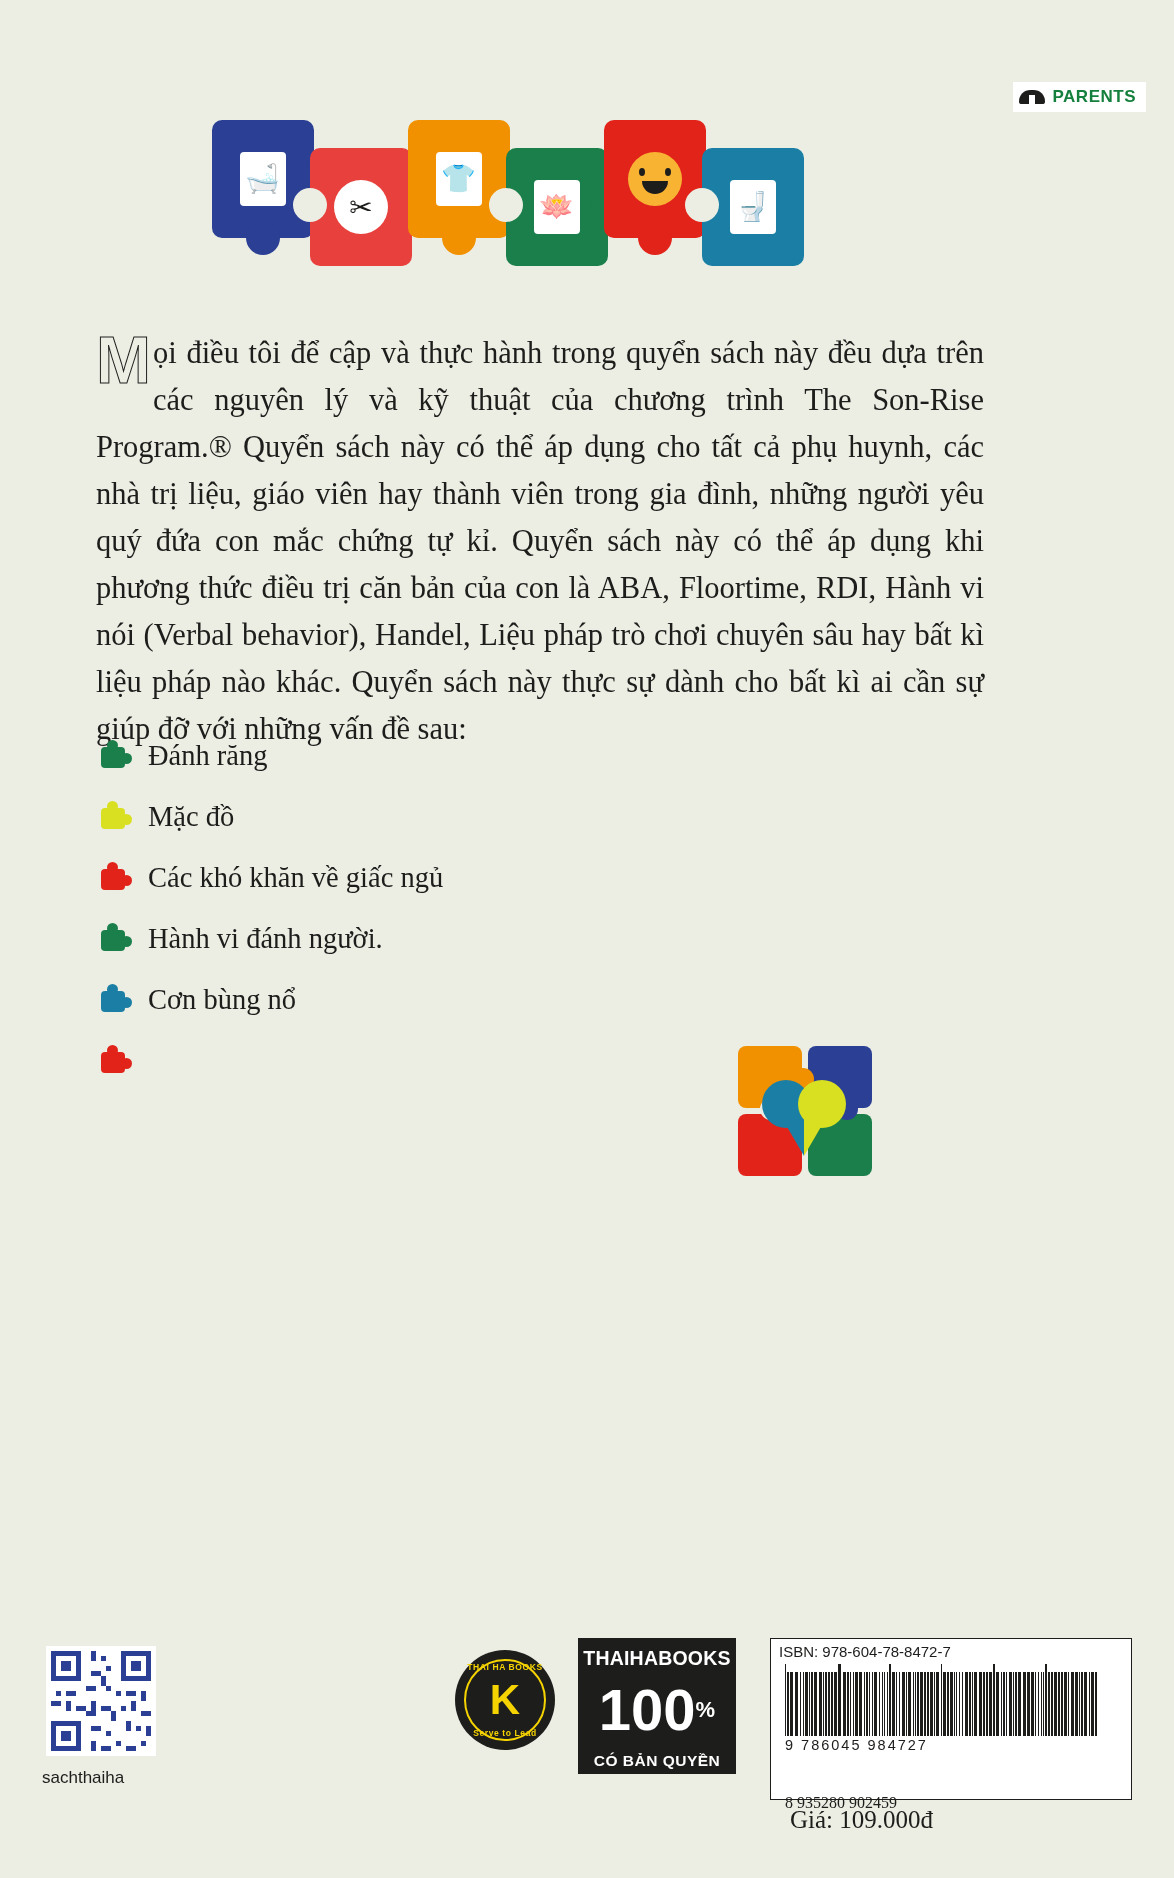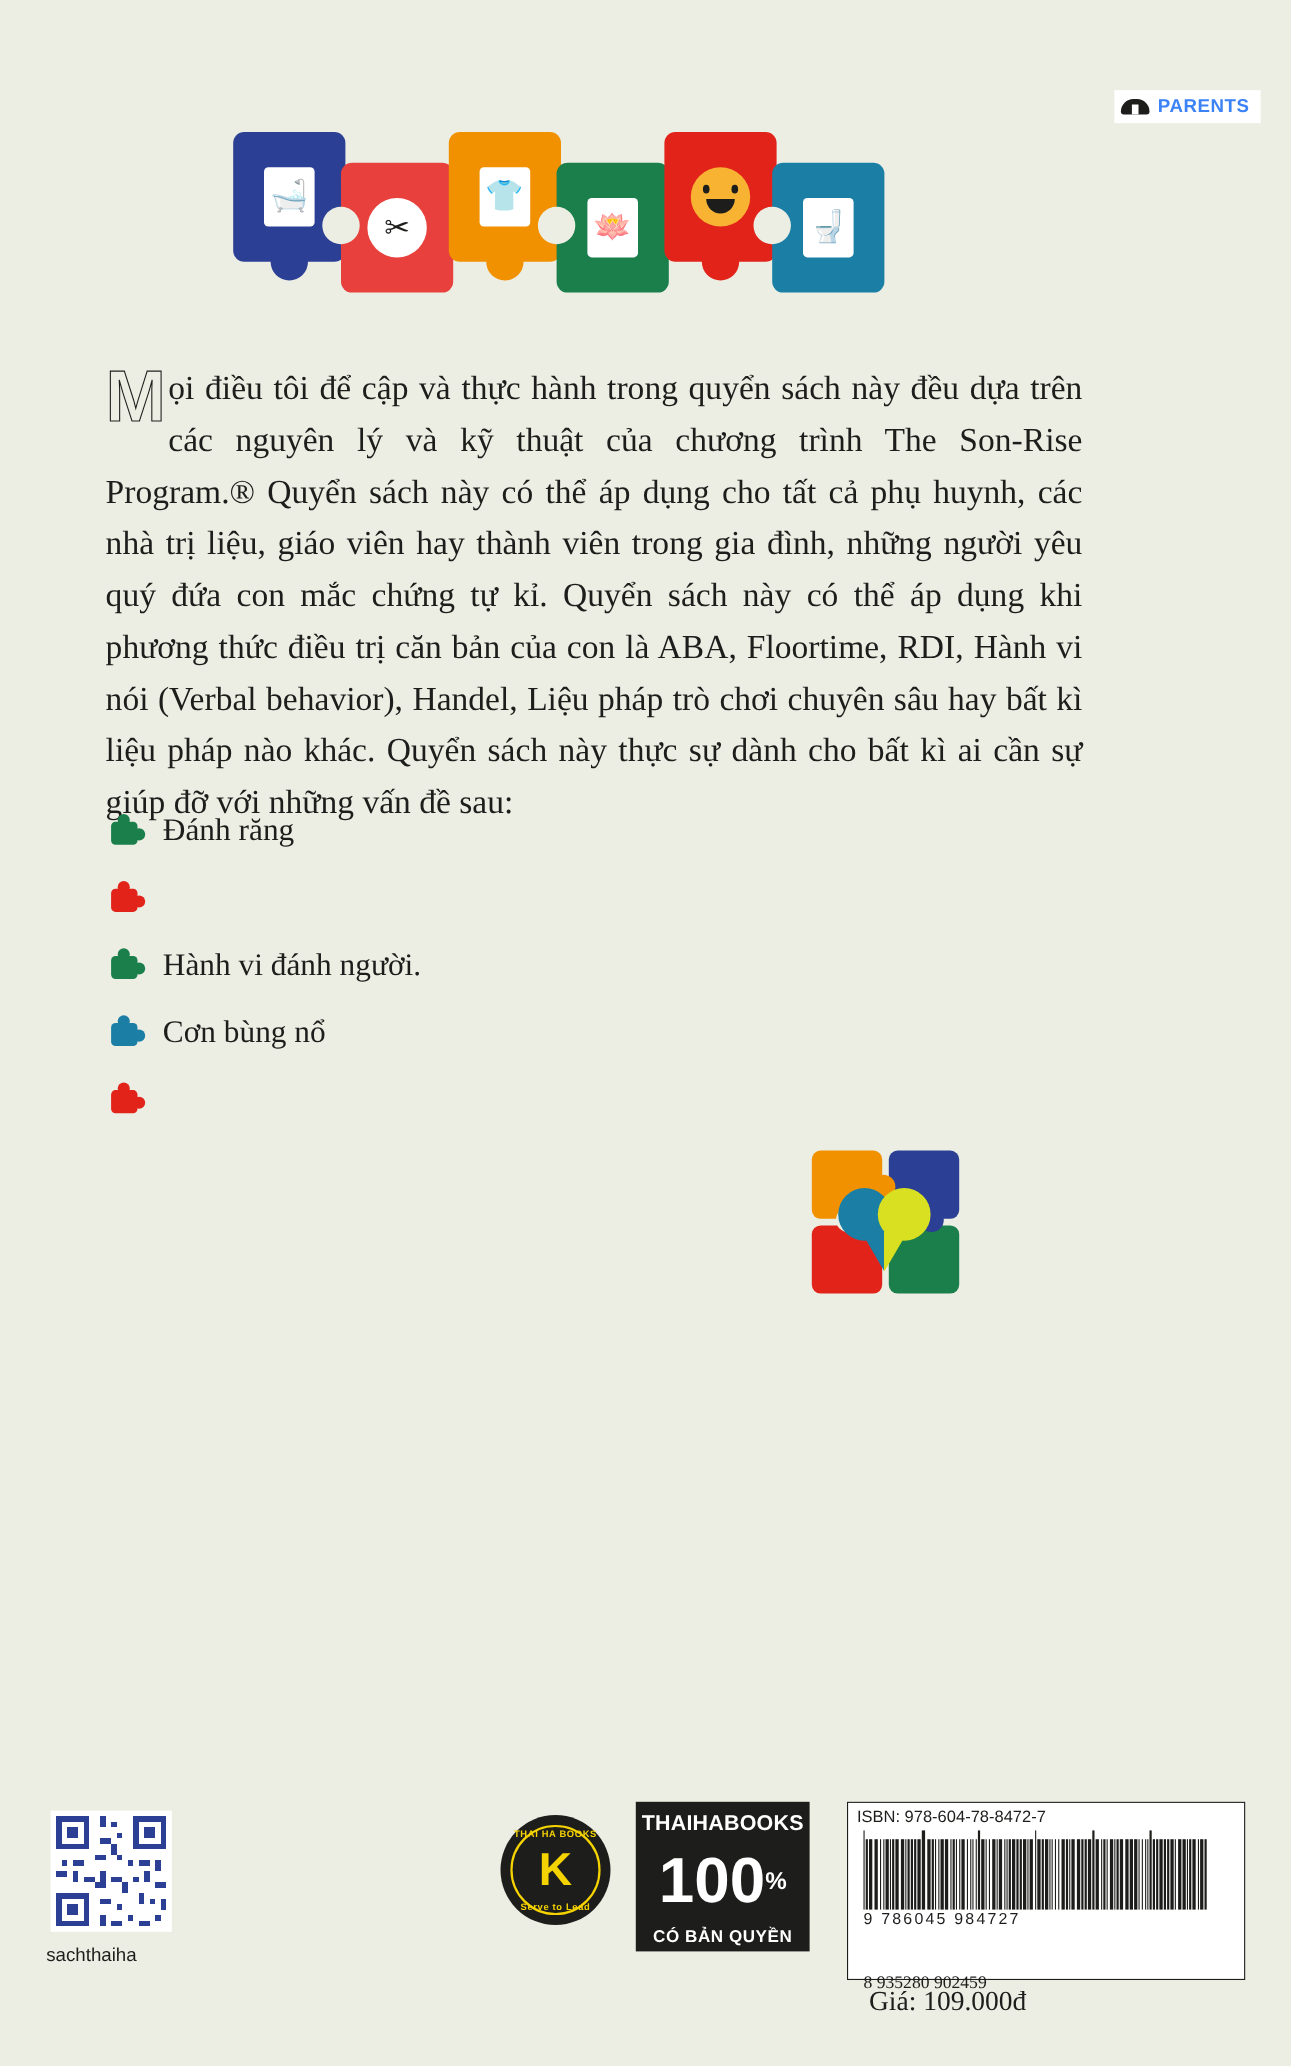--- a/index.html
+++ b/index.html
@@ -25,21 +25,21 @@
     content:""; position:absolute; left:0; top:4px;
     width:26px; height:14px; background:#1d1d1b;
     border-radius:13px 13px 3px 3px;
   }
   .parents-badge .mark:after{
     content:""; position:absolute; left:10px; top:9px;
     width:6px; height:9px; background:#ffffff;
   }
   .parents-badge .label{
     font-family:"Liberation Sans", sans-serif;
-    font-weight:bold; font-size:17px; letter-spacing:.5px; color:#3b82f6;
+    font-weight:bold; font-size:17px; letter-spacing:.5px; color:#15803d;
   }
 
   
   .puzzle-strip{
     position:absolute; left:212px; top:120px;
     width:600px; height:160px;
     display:flex; align-items:flex-start;
   }
   .pz{
     position:relative;
@@ -286,23 +286,30 @@
 </div>
 
 <div class="bullets">
   <div class="bullet">
     <span class="pmark" style="color:#1a7f4b">
         <i></i>
       </span>
     <span class="txt">Đánh răng</span>
   </div>
   <div class="bullet">
+    <span class="pmark" style="color:#d9e021">
+        <i></i>
+      </span>
+    <span class="txt">Mặc đồ</span>
+  </div>
+  <div class="bullet">
     <span class="pmark" style="color:#e2231a">
         <i></i>
       </span>
+    <span class="txt">Các khó khăn về giấc ngủ</span>
   </div>
   <div class="bullet">
     <span class="pmark" style="color:#1a7f4b">
         <i></i>
       </span>
     <span class="txt">Hành vi đánh người.</span>
   </div>
   <div class="bullet">
     <span class="pmark" style="color:#1b7fa5">
         <i></i>

